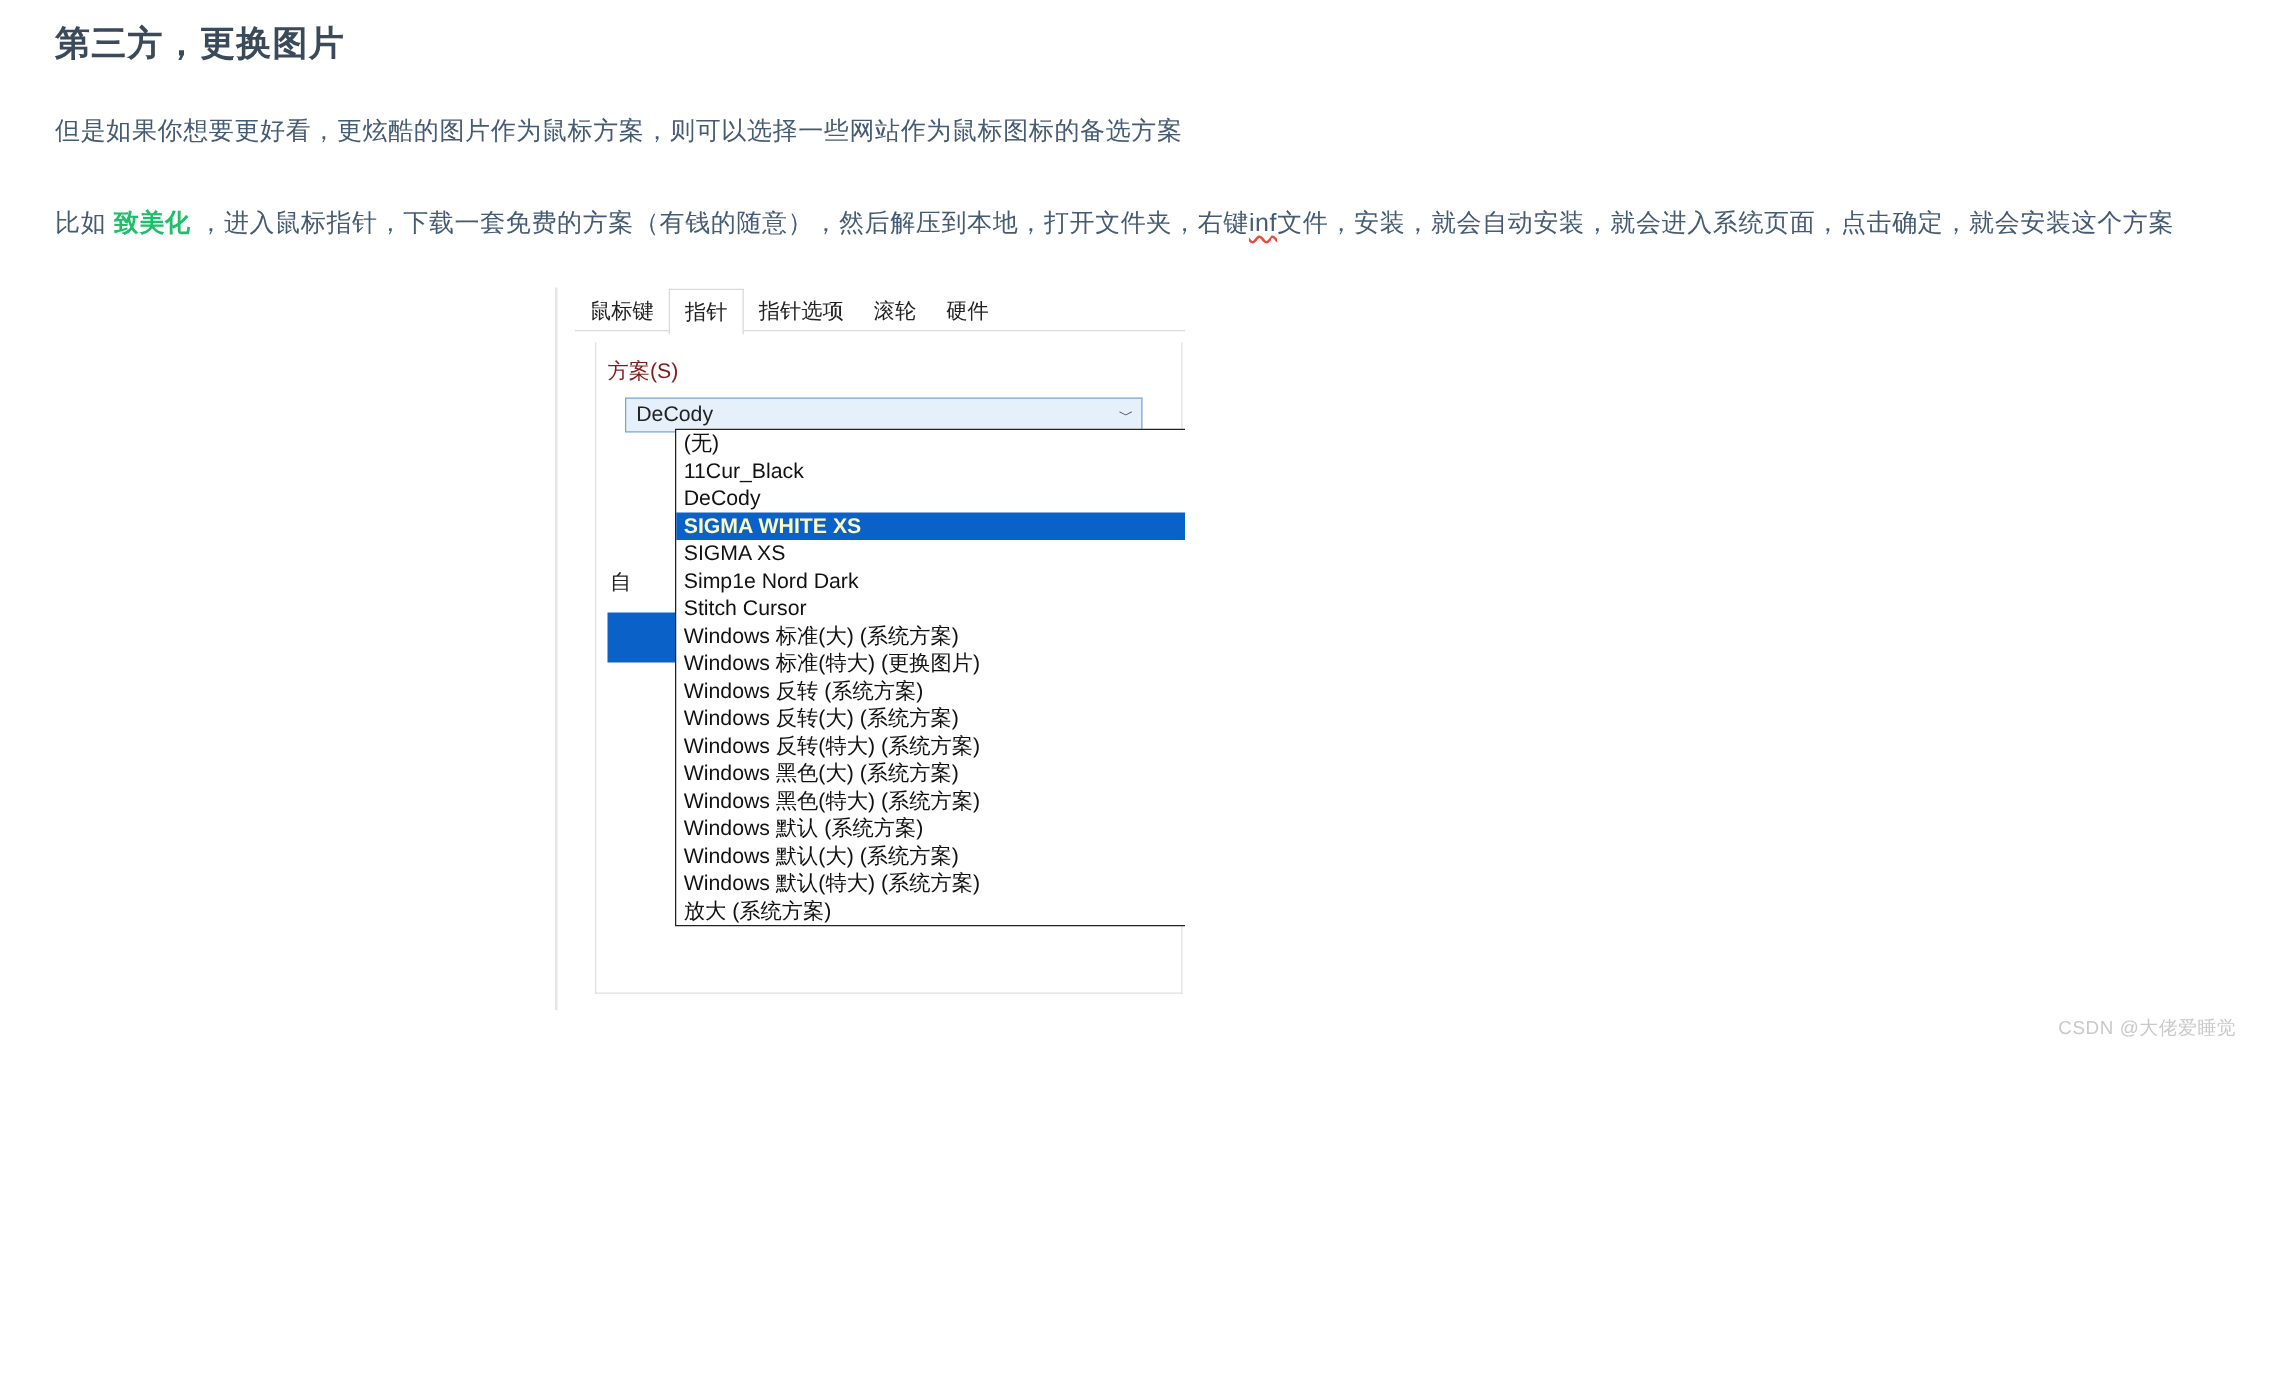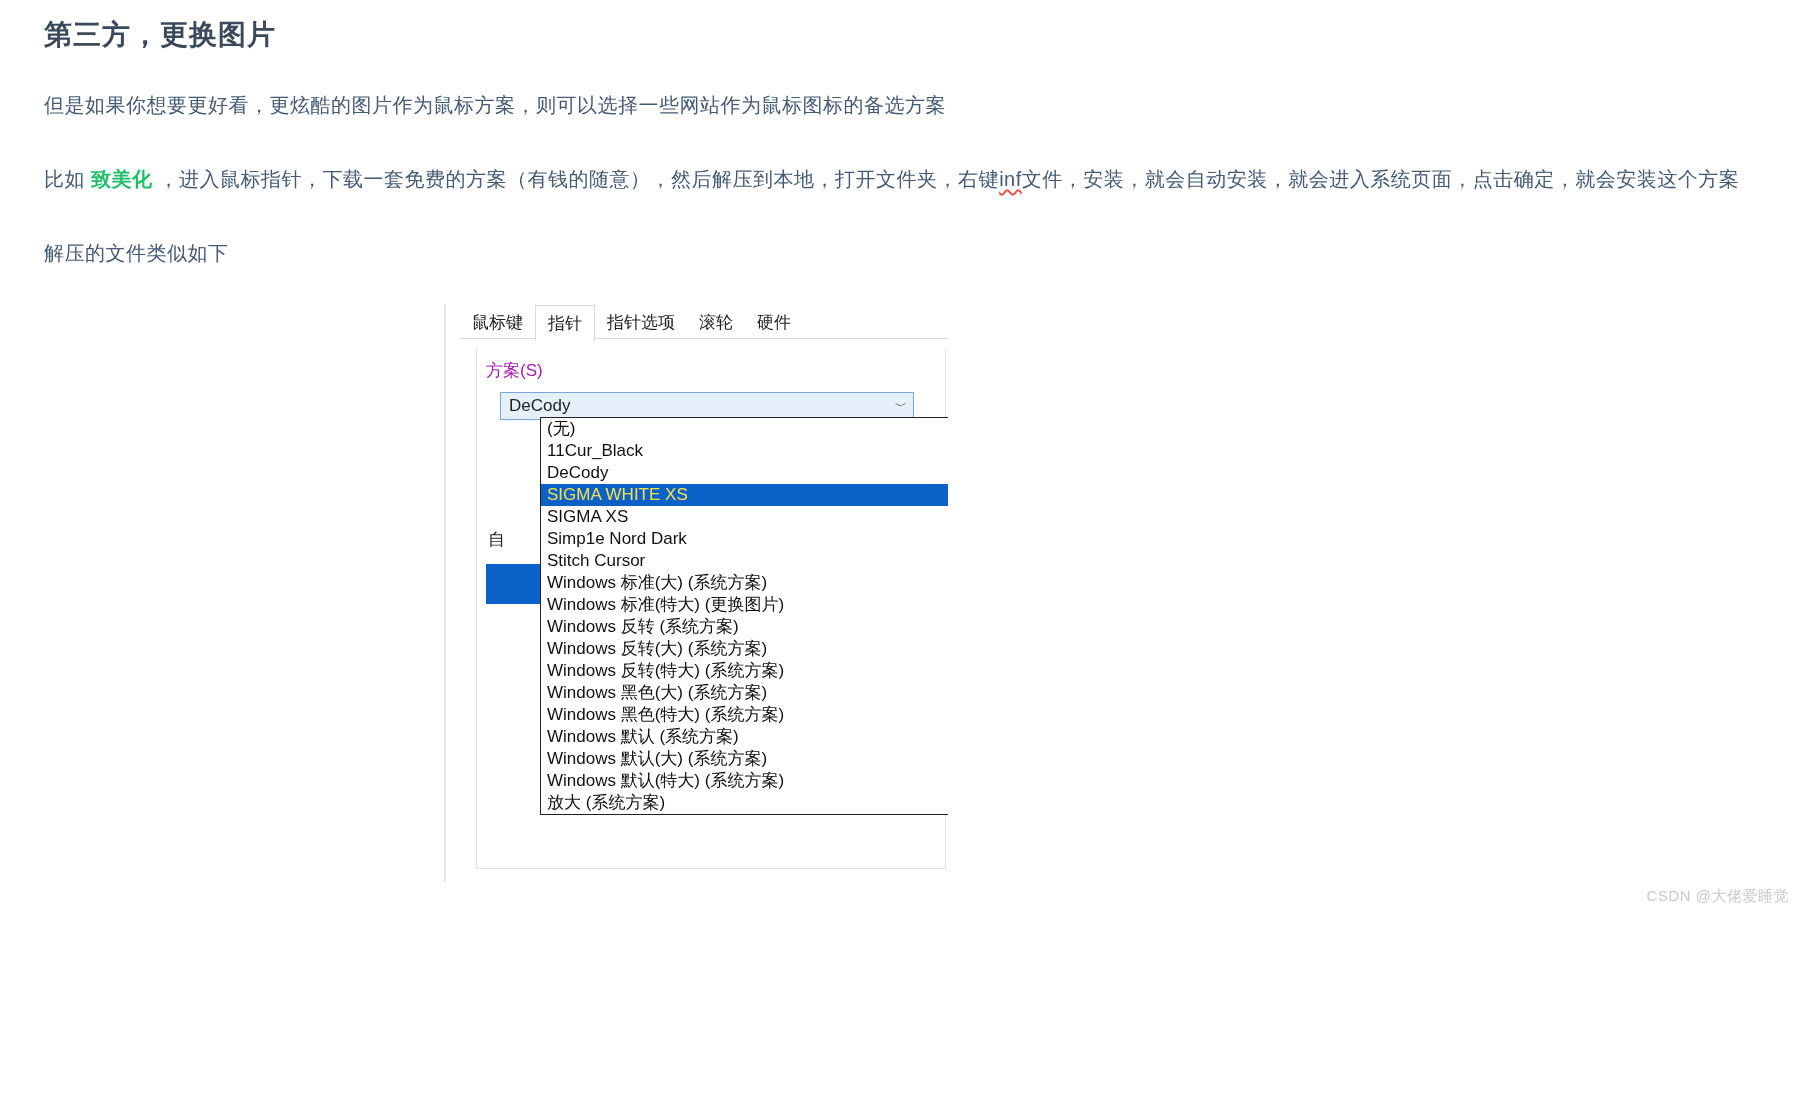--- a/index.html
+++ b/index.html
@@ -77,21 +77,21 @@
     background: #ffffff;
   }
 
   
   .group {
     margin: 20px 18px 0 40px;
     position: relative;
   }
   .group-label {
     font-size: 17px;
-    color: #a21caf;
+    color: #7f1d1d;
     margin-bottom: 10px;
     display: inline-block;
   }
 
   
   .combo {
     margin-left: 14px;
     width: 414px;
     height: 28px;
     border: 1px solid #7aa7d9;
@@ -124,21 +124,22 @@
     max-height: none;
   }
   .dropdown .opt {
     padding: 0 6px;
     white-space: nowrap;
     color: #111;
     cursor: default;
   }
   .dropdown .opt.selected {
     background: #0a62c9;
-    color: #fde047;
+    color: #fef9c3;
+    font-weight: bold;
   }
 
   
   .bg-sel {
     position: absolute;
     left: 40px;
     top: 260px;
     width: 462px;
     height: 40px;
     background: #0a62c9;
@@ -181,21 +182,20 @@
 <div class="page">
 
   <h2 class="section-title">第三方，更换图片</h2>
 
   <p class="body-text">但是如果你想要更好看，更炫酷的图片作为鼠标方案，则可以选择一些网站作为鼠标图标的备选方案</p>
 
   <p class="body-text">
     <span>比如 </span><span class="link">致美化</span><span> ，进入鼠标指针，下载一套免费的方案（有钱的随意），然后解压到本地，打开文件夹，右键</span><span class="underline-red">inf</span><span>文件，安装，就会自动安装，就会进入系统页面，点击确定，就会安装这个方案</span>
   </p>
 
-  <p class="body-text">解压的文件类似如下</p>
 
   <div class="shot-wrap">
     <div class="shot">
 
       <div class="panel-outline"></div>
 
       <div class="tabs" id="tabstrip">
           <div class="tab">鼠标键</div>
           <div class="tab active">指针</div>
           <div class="tab">指针选项</div>

